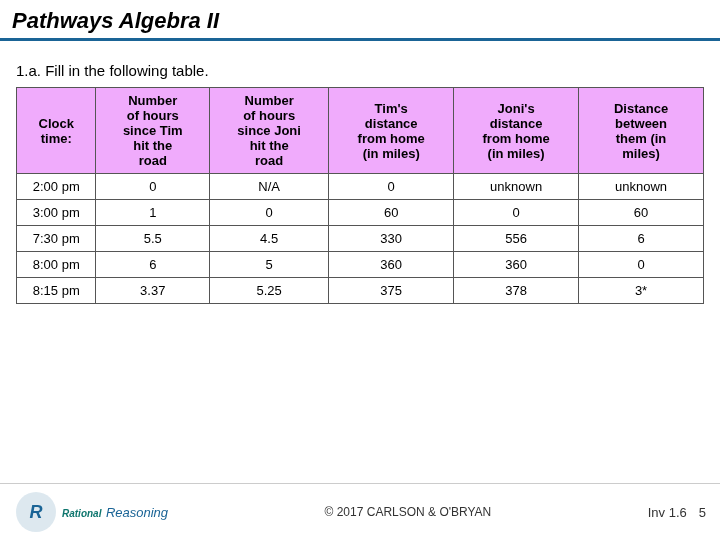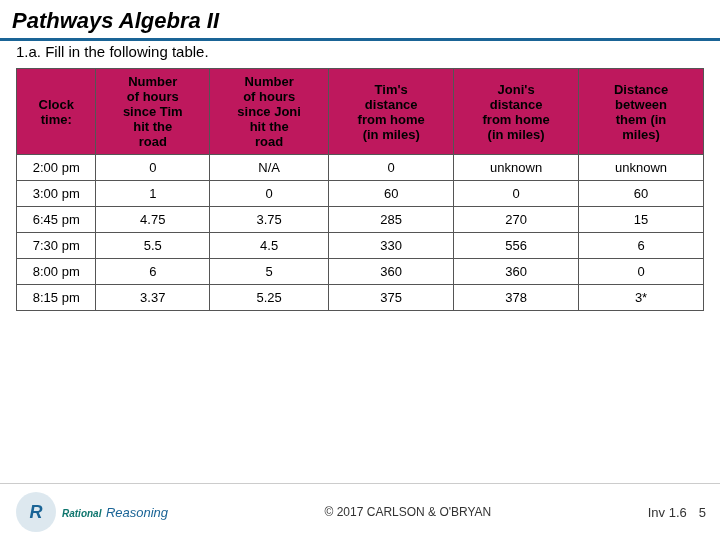--- a/index.html
+++ b/index.html
@@ -22,42 +22,42 @@
       padding: 8px 12px 4px 12px;
       border-bottom: 3px solid #1a6496;
     }
     #title-bar h1 {
       font-size: 22px;
       font-style: italic;
       font-weight: bold;
       color: #000;
     }
     #content {
-      padding: 2px 16px;
+      padding: 21px 16px;
       flex: 1;
     }
     #instruction {
       font-size: 15px;
       margin-bottom: 8px;
       color: #000;
     }
     table {
       border-collapse: collapse;
       width: 100%;
       font-size: 13px;
     }
     th, td {
       border: 1px solid #555;
       padding: 5px 7px;
       text-align: center;
       vertical-align: middle;
       color: #000;
     }
     th {
-      background: #be185d;
+      background: #f0abfc;
       font-weight: bold;
     }
     .col-clock {
       width: 70px;
     }
     .col-nhours-tim {
       width: 100px;
     }
     .col-nhours-joni {
       width: 105px;
@@ -132,28 +132,20 @@
           </tr>
           <tr>
             <td>3:00 pm</td>
             <td>1</td>
             <td>0</td>
             <td>60</td>
             <td>0</td>
             <td>60</td>
           </tr>
           <tr>
-            <td>6:45 pm</td>
-            <td>4.75</td>
-            <td>3.75</td>
-            <td>285</td>
-            <td>270</td>
-            <td>15</td>
-          </tr>
-          <tr>
             <td>7:30 pm</td>
             <td>5.5</td>
             <td>4.5</td>
             <td>330</td>
             <td>556</td>
             <td>6</td>
           </tr>
           <tr>
             <td>8:00 pm</td>
             <td>6</td>

